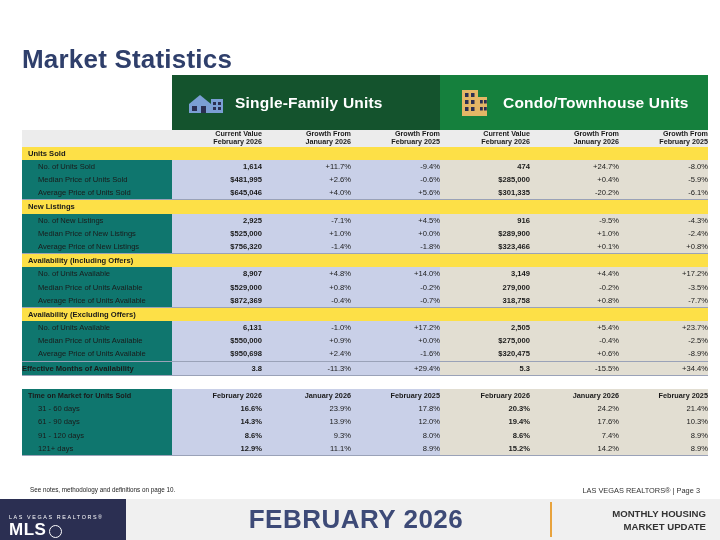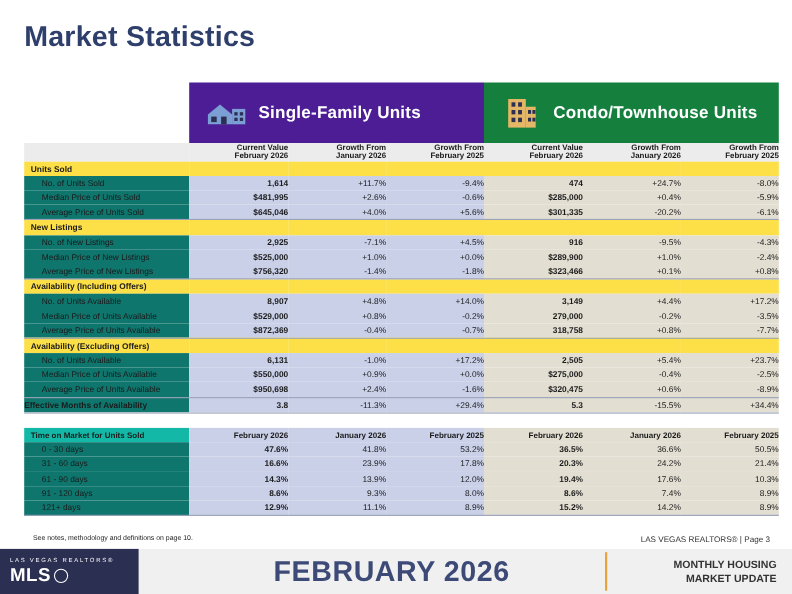--- a/index.html
+++ b/index.html
@@ -5,34 +5,34 @@
   html,body{margin:0;padding:0;}
   body{
     width:720px;height:540px;
     background:#ffffff;
     font-family:"Liberation Sans", sans-serif;
     color:#1a1a1a;
     overflow:hidden;
     position:relative;
   }
   .page-title{
-    position:absolute;left:22px;top:18px;
+    position:absolute;left:22px;top:44px;
     font-size:26px;font-weight:700;color:#2f3f6b;
     letter-spacing:.2px;
   }
 
   
   .cat-header-row{
     position:absolute;left:172px;top:75px;
     width:536px;height:55px;
     display:flex;
   }
   .cat-header{
     flex:0 0 268px;
-    background:#4c1d95;
+    background:#14532d;
     color:#ffffff;
     display:flex;align-items:center;
     box-sizing:border-box;
     padding-left:14px;
   }
   .cat-header.second{background:#15803d;}
   .cat-icon{
     width:40px;height:34px;margin-right:9px;
     display:flex;align-items:center;justify-content:center;
   }
@@ -61,21 +61,21 @@
 
   .colhead{
     font-size:7.2px;font-weight:700;text-align:right;
     padding-right:7px;line-height:1.15;
     background:#ececec;
     height:22px;
   }
   .colhead.blank{background:#ececec;}
   .sfu{background:#c9d0e8;}
   .cth{background:#e2ded2;}
-  .grey{background:#14b8a6;}
+  .grey{background:#0f766e;}
   .white{background:#0f766e;}
   .sectionrow td{background:#fde047;font-weight:700;}
   .sectionrow td.lbl{padding-left:6px;}
   .underline{border-bottom:1px solid #9aa2b8;}
   .thinsep td{height:4px;background:#ffffff;}
 
   .tom-head td{
     font-size:7.3px;font-weight:700;text-align:right;padding-right:7px;
     height:15px;
   }
@@ -91,21 +91,21 @@
   }
 
   
   .bottom-bar{
     position:absolute;left:0;bottom:0;width:720px;height:41px;
     background:#f0f0f0;
   }
   .logo-box{
     position:absolute;left:0;bottom:0;width:126px;height:41px;
     background:#2b2f52;color:#fff;
-    display:flex;flex-direction:column;justify-content:center;
+    display:flex;flex-direction:column;justify-content:flex-end;
     padding-left:9px;box-sizing:border-box;
   }
   .logo-top{font-size:5.4px;letter-spacing:1.6px;}
   .logo-main{font-size:17px;font-weight:700;letter-spacing:.5px;display:flex;align-items:center;}
   .logo-main .mark{
     display:inline-block;width:11px;height:11px;border:1.6px solid #fff;border-radius:50%;
     margin-left:3px;position:relative;top:1px;
   }
   .bottom-month{
     position:absolute;left:126px;bottom:0;width:460px;height:41px;
@@ -367,29 +367,20 @@
     <tr class="tom-head">
       <td class="lbl grey">Time on Market for Units Sold</td>
       <td class="sfu">February 2026</td>
       <td class="sfu">January 2026</td>
       <td class="sfu">February 2025</td>
       <td class="cth">February 2026</td>
       <td class="cth">January 2026</td>
       <td class="cth">February 2025</td>
     </tr>
     <tr>
-      <td class="lbl indent white">0 - 30 days</td>
-      <td class="num bold sfu">47.6%</td>
-      <td class="num sfu">41.8%</td>
-      <td class="num sfu">53.2%</td>
-      <td class="num bold cth">36.5%</td>
-      <td class="num cth">36.6%</td>
-      <td class="num cth">50.5%</td>
-    </tr>
-    <tr>
       <td class="lbl indent white">31 - 60 days</td>
       <td class="num bold sfu">16.6%</td>
       <td class="num sfu">23.9%</td>
       <td class="num sfu">17.8%</td>
       <td class="num bold cth">20.3%</td>
       <td class="num cth">24.2%</td>
       <td class="num cth">21.4%</td>
     </tr>
     <tr>
       <td class="lbl indent white">61 - 90 days</td>

